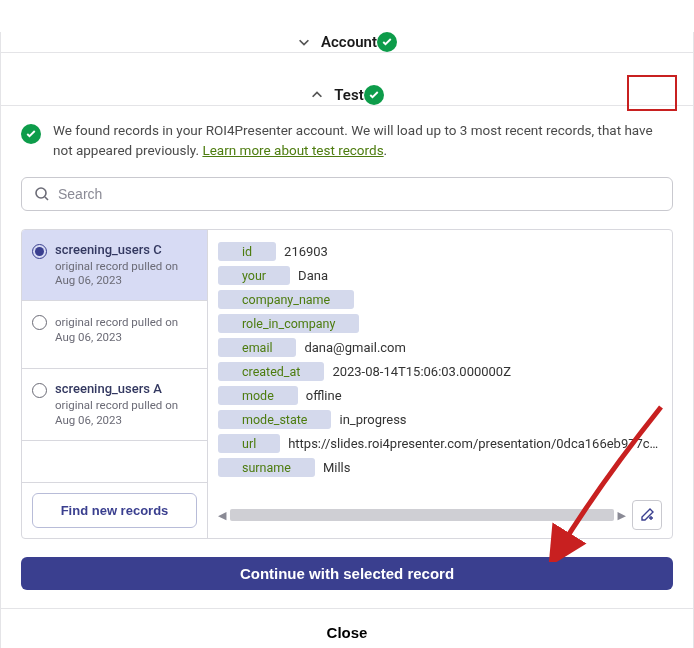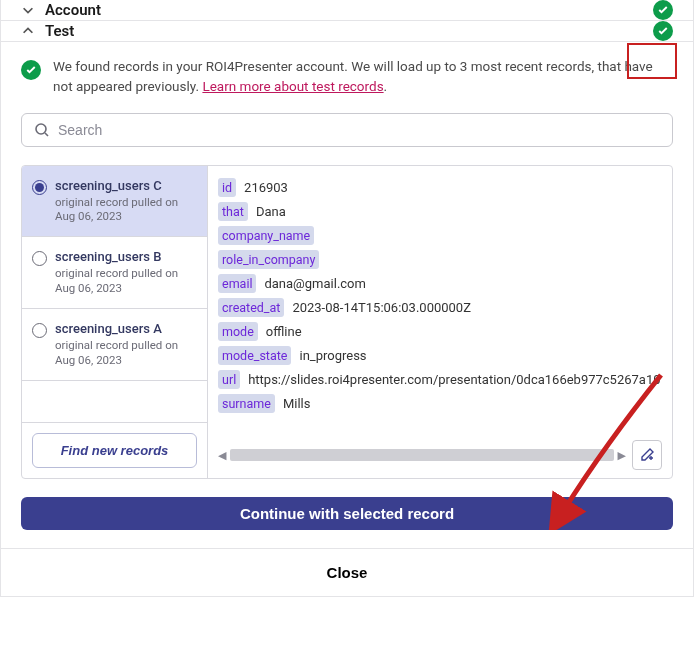--- a/index.html
+++ b/index.html
@@ -8,43 +8,44 @@
       background: #fff;
       width: 694px;
       height: 648px;
       overflow: hidden;
       color: #1a1a1a;
     }
     .panel { border: 1px solid #e4e4e7; border-top: none; }
     .section-header {
       display: flex;
       align-items: center;
-      justify-content: space-between;
+      justify-content: center;
       padding: 0 20px;
       border-bottom: 1px solid #e4e4e7;
       cursor: pointer;
+      margin-top: 32px;
     }
     .section-header .left { display: flex; align-items: center; gap: 10px; }
     .section-header .title { font-weight: 600; font-size: 15px; }
     .chevron-icon { width: 14px; height: 14px; }
     .check-circle {
       width: 20px; height: 20px; border-radius: 50%;
       background: #0d9c4a; display: flex; align-items: center; justify-content: center;
     }
     .check-circle svg { width: 12px; height: 12px; }
     .highlight-box {
       position: absolute; border: 2px solid #c82020;
       top: 43px; right: 16px; width: 50px; height: 36px;
       pointer-events: none;
     }
     .body { padding: 14px 20px 0 20px; border-bottom: 1px solid #e4e4e7; }
     .info-row { display: flex; gap: 12px; align-items: flex-start; margin-bottom: 16px; }
     .info-row .check-circle { flex-shrink: 0; margin-top: 4px; }
     .info-text { font-size: 13.5px; line-height: 1.5; color: #4b4b4b; }
-    .info-text a { color: #be185d; text-decoration: underline; }
+    .info-text a { color: #4d7c0f; text-decoration: underline; }
     .search-wrap {
       display: flex; align-items: center; gap: 8px;
       border: 1px solid #c9c9cf; border-radius: 6px;
       padding: 8px 12px; margin-bottom: 18px;
     }
     .search-wrap svg { width: 16px; height: 16px; color: #6b6b76; flex-shrink: 0; }
     .search-wrap input {
       border: none; outline: none; flex: 1; font-size: 14px; color: #1d4ed8;
     }
     .search-wrap input::placeholder { color: #8a8a95; }
@@ -65,27 +66,27 @@
     .radio.on { border-color: #3a3f8f; }
     .radio.on::after {
       content: ""; position: absolute; inset: 2px; background: #3a3f8f; border-radius: 50%;
     }
     .record-item .rtitle { font-size: 13px; color: #333860; font-weight: 500; }
     .record-item .rsub { font-size: 11.5px; color: #6b6b76; margin-top: 2px; line-height: 1.3; }
     .records-left .spacer { flex: 1; border-bottom: 1px solid #d8d8de; min-height: 42px; }
     .find-new-wrap { padding: 10px; }
     .find-new {
       width: 100%; padding: 9px; border: 1px solid #b8bcd8; border-radius: 6px;
-      background: #fff; color: #3a3f8f; font-weight: 600; font-size: 13px; cursor: pointer; font-style: italic;
+      background: #fff; color: #3a3f8f; font-weight: 600; font-size: 13px; cursor: pointer;
     }
     .records-right { flex: 1; padding: 12px 10px 8px 10px; display: flex; flex-direction: column; min-width: 0; }
     .kv-list { display: flex; flex-direction: column; gap: 5px; flex: 1; }
     .kv { display: flex; align-items: center; gap: 8px; font-size: 13px; white-space: nowrap; }
     .kv .key {
-      background: #d4d9ec; color: #6d28d9; padding: 2px 4px; border-radius: 3px; font-size: 12.5px; text-align: right;
+      background: #d4d9ec; color: #4d7c0f; padding: 2px 24px; border-radius: 3px; font-size: 12.5px; text-align: right;
     }
     .kv .val { color: #333; overflow: hidden; text-overflow: ellipsis; }
     .hscroll {
       display: flex; align-items: center; gap: 4px; margin-top: 10px;
     }
     .hscroll .arrow { font-size: 11px; color: #8a8a95; cursor: pointer; }
     .hscroll .track {
       flex: 1; height: 12px; background: #cfcfd4; border-radius: 2px;
     }
     .edit-btn {
@@ -167,42 +168,41 @@
           <div class="record-item selected">
             <div class="radio on"></div>
             <div>
               <div class="rtitle">screening_users C</div>
               <div class="rsub">original record pulled on Aug 06, 2023</div>
             </div>
           </div>
           <div class="record-item">
             <div class="radio"></div>
             <div>
-              <div class="rtitle">screening_users B</div>
               <div class="rsub">original record pulled on Aug 06, 2023</div>
             </div>
           </div>
           <div class="record-item">
             <div class="radio"></div>
             <div>
               <div class="rtitle">screening_users A</div>
               <div class="rsub">original record pulled on Aug 06, 2023</div>
             </div>
           </div>
           <div class="spacer"></div>
           <div class="find-new-wrap"><button class="find-new">Find new records</button></div>
         </div>
       <div class="records-right">
         <div class="kv-list" id="detail-list">
             <div class="kv">
               <span class="key">id</span>
               <span class="val">216903</span>
             </div>
             <div class="kv">
-              <span class="key">that</span>
+              <span class="key">your</span>
               <span class="val">Dana</span>
             </div>
             <div class="kv">
               <span class="key">company_name</span>
             </div>
             <div class="kv">
               <span class="key">role_in_company</span>
             </div>
             <div class="kv">
               <span class="key">email</span>

